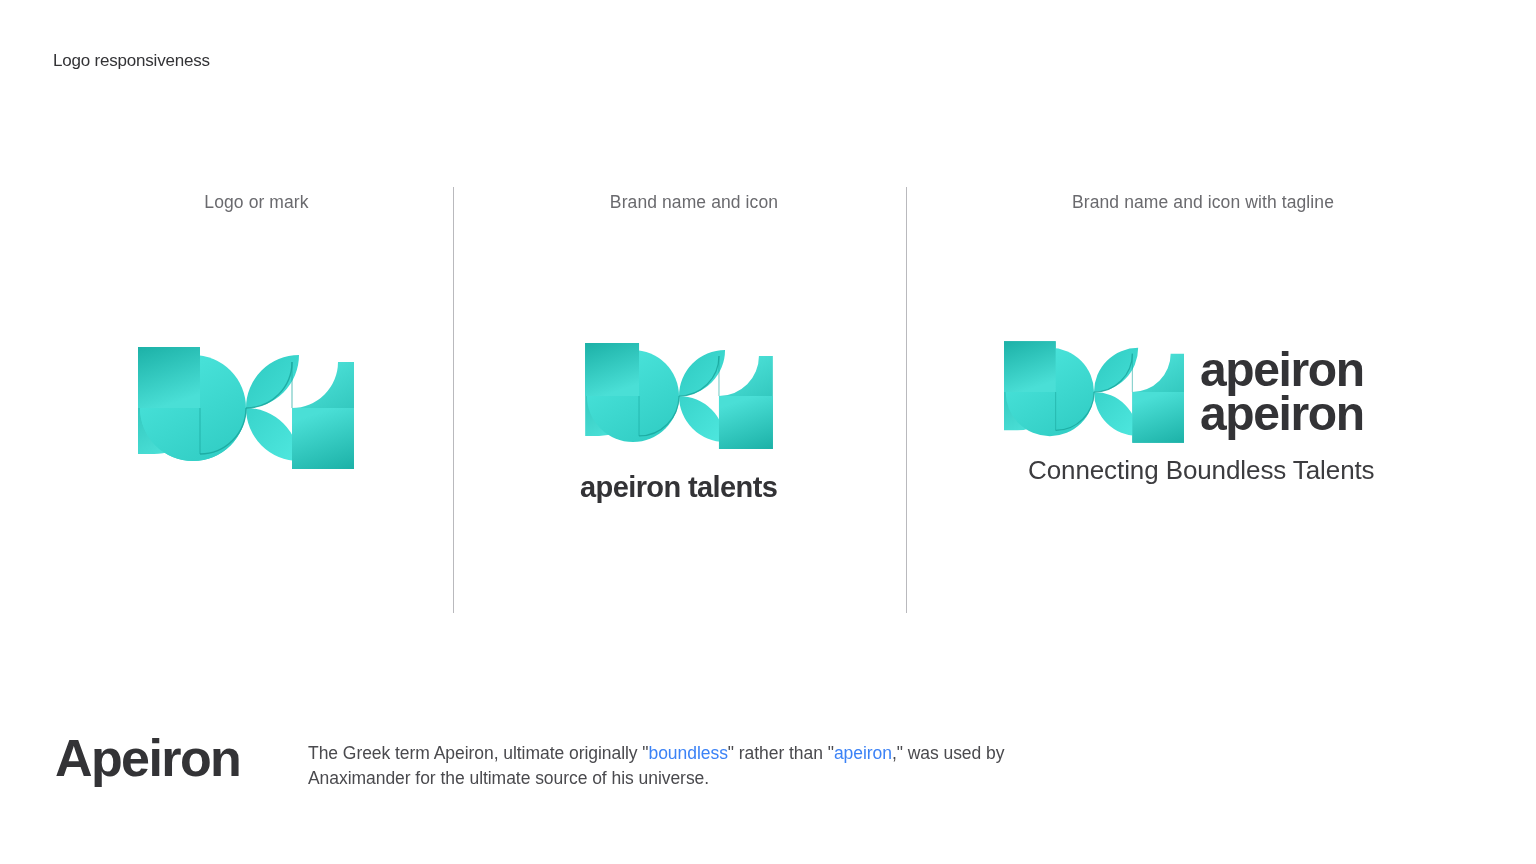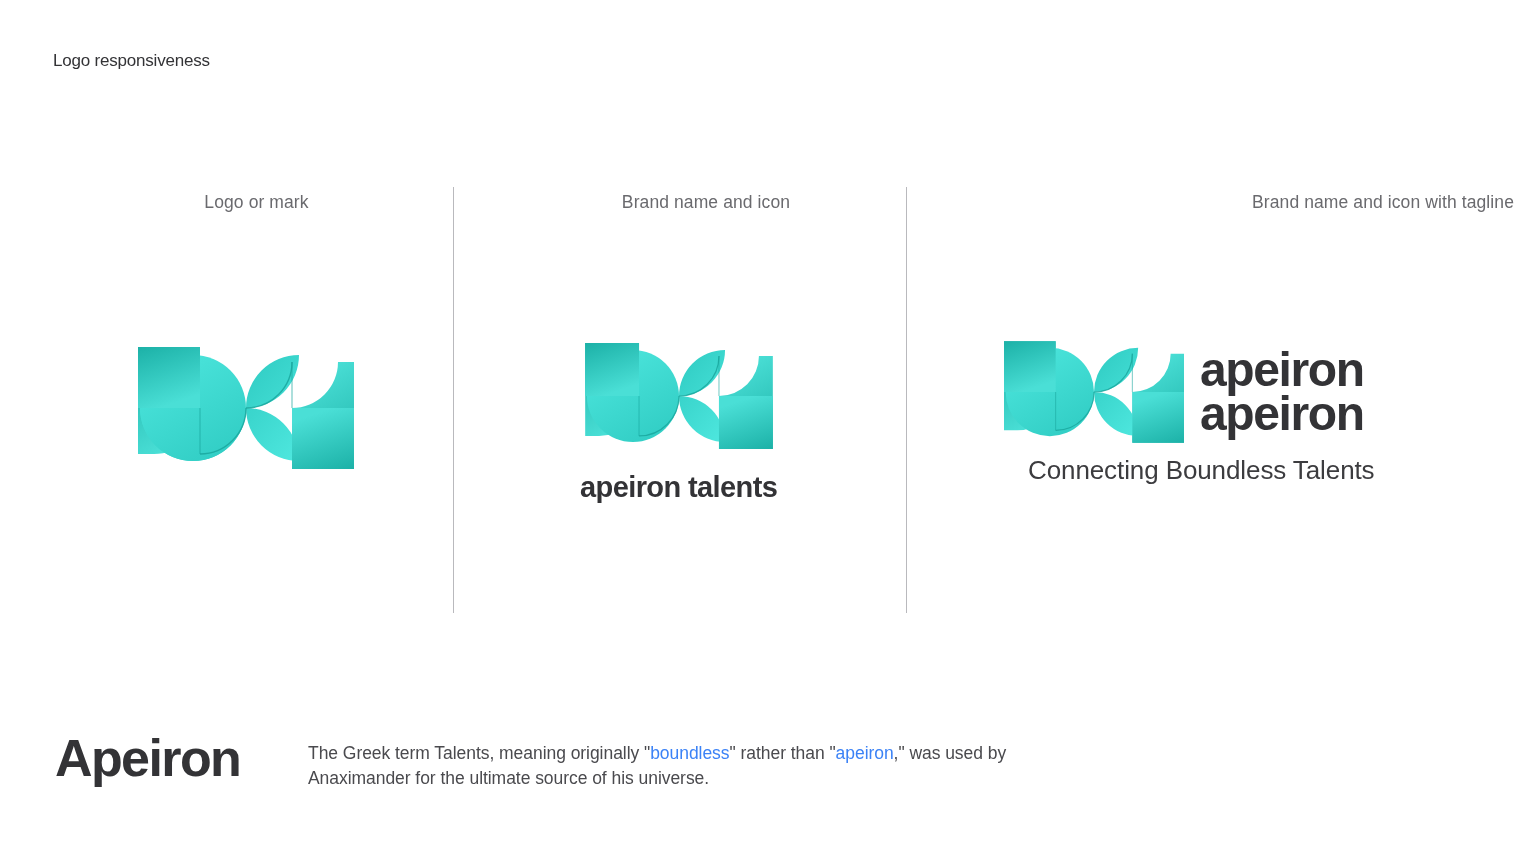--- a/index.html
+++ b/index.html
@@ -34,35 +34,35 @@
     top: 186px;
     width: 1536px;
     height: 430px;
   }
   .col {
     position: absolute;
     top: 0;
     height: 430px;
   }
   .col-1 { left: 60px;  width: 393px; }
-  .col-2 { left: 455px; width: 478px; padding-left: 24px; }
+  .col-2 { left: 455px; width: 478px; }
   .col-3 { left: 908px; width: 590px; }
 
   .col-head {
     position: absolute;
     top: 6px;
     left: 0;
     width: 100%;
     text-align: center;
     font-size: 17.5px;
     font-weight: normal;
     color: #6a6a6e;
     letter-spacing: 0.1px;
   }
-  .col-3 .col-head { padding-left: 16px; text-align: right; }
+  .col-3 .col-head { padding-left: 0; }
 
   .divider {
     position: absolute;
     top: 187px;
     width: 1px;
     height: 426px;
     background: #b9b9bd;
   }
   .divider-1 { left: 453px; }
   .divider-2 { left: 906px; }
@@ -310,15 +310,15 @@
       </div>
       <div class="tagline">Connecting Boundless Talents</div>
     </div>
   </div>
 
 </div>
 
 <div class="bottom">
   <div class="bottom-word">Apeiron</div>
   <div class="bottom-desc">
-    <span>The Greek term Talents, meaning originally "</span><b>boundless</b><span>" rather than "</span><b>apeiron</b><span>," was used by Anaximander for the ultimate source of his universe.</span>
+    <span>The Greek term Apeiron, ultimate originally "</span><b>boundless</b><span>" rather than "</span><b>apeiron</b><span>," was used by Anaximander for the ultimate source of his universe.</span>
   </div>
 </div>
 
 </body></html>

